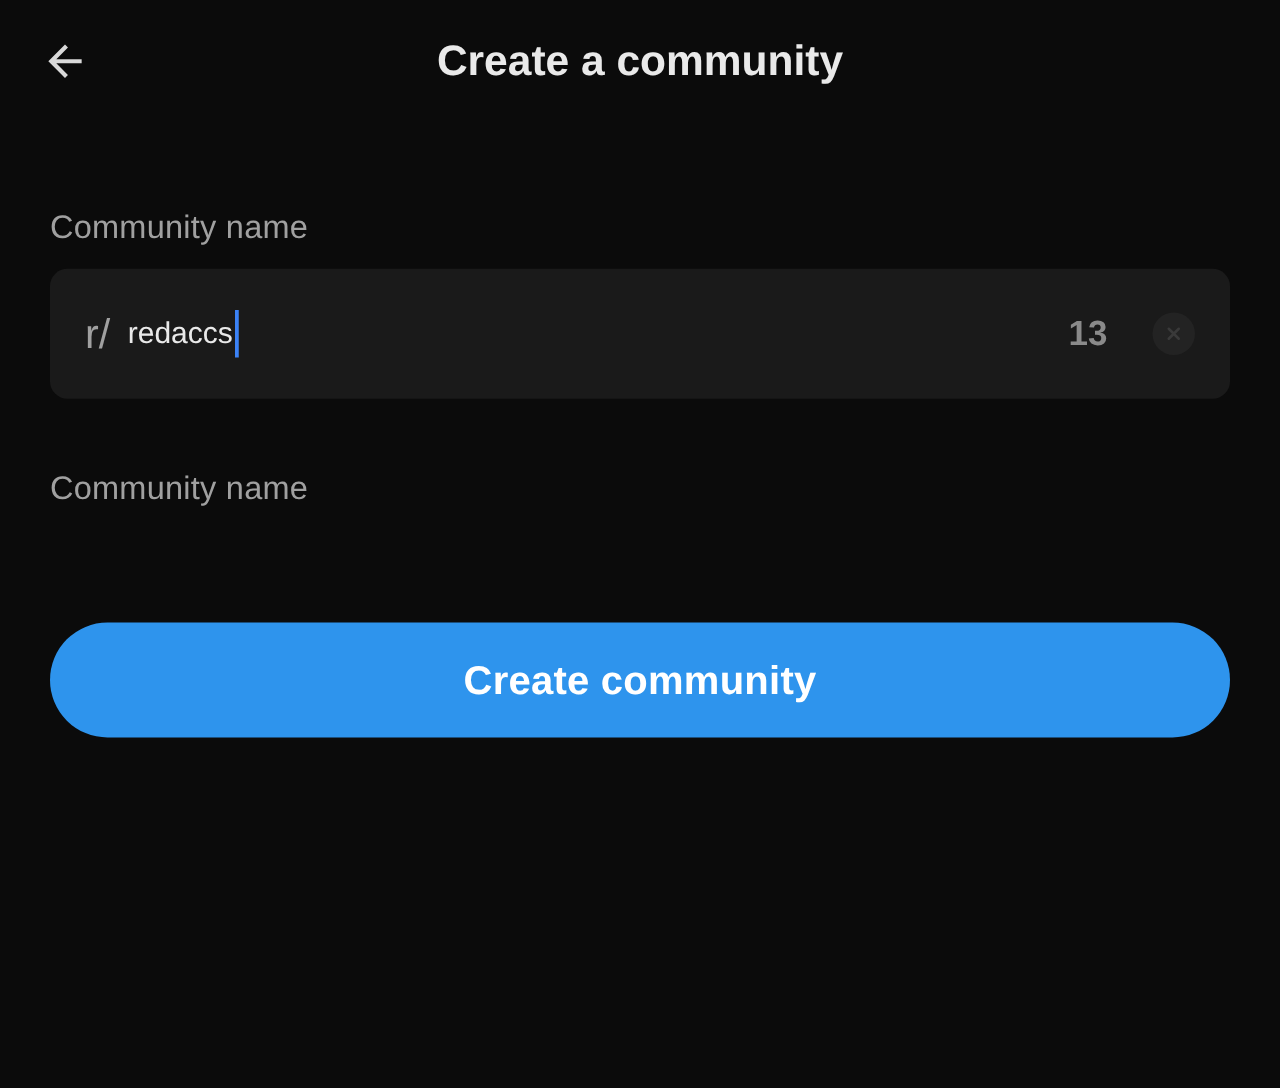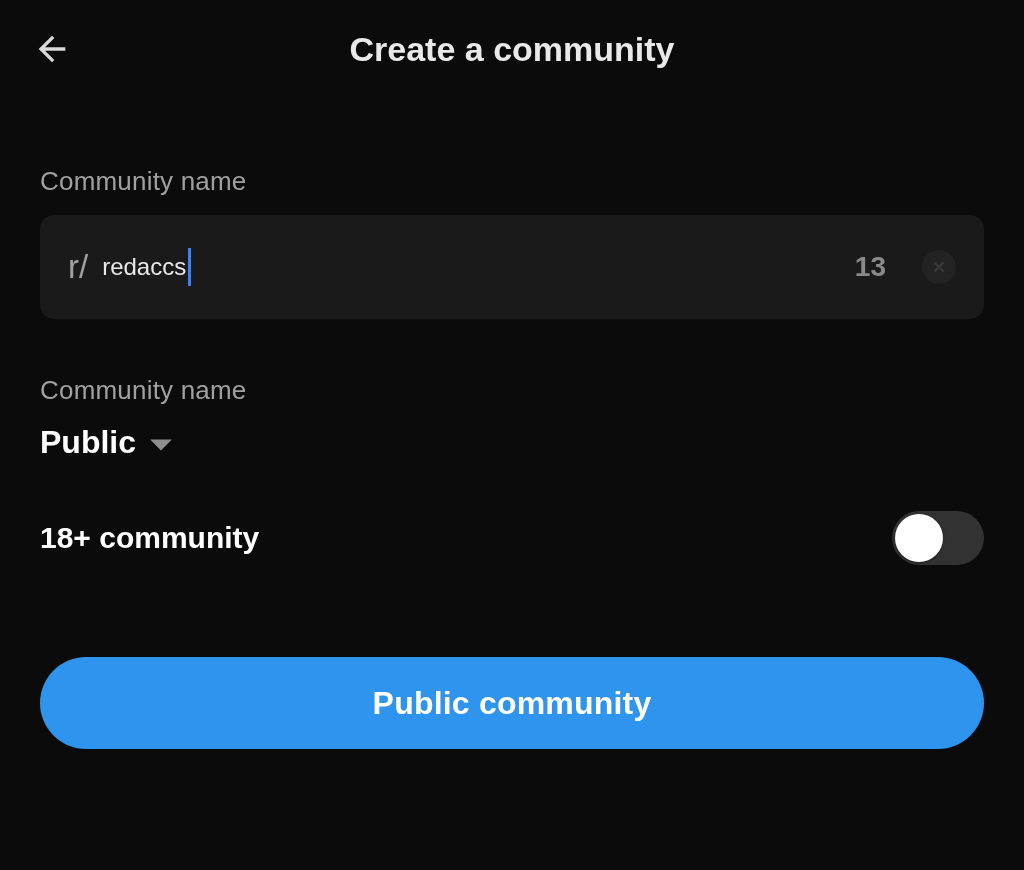--- a/index.html
+++ b/index.html
@@ -181,30 +181,18 @@
     <span class="count">13</span>
     <div class="clear-btn">
       <svg viewBox="0 0 24 24">
         <path d="M18 6L6 18M6 6l12 12" stroke="#3a3a3a" stroke-width="3" stroke-linecap="round"></path>
       </svg>
     </div>
   </div>
 
   <div class="section">
     <div class="label">Community name</div>
-    <div class="type-row">
-      <span class="type-value">Public</span>
-      <svg viewBox="0 0 24 18">
-        <path d="M2 4 L12 14 L22 4 Z" fill="#8e8e8e"></path>
-      </svg>
-    </div>
   </div>
 
-  <div class="row-toggle">
-    <div class="row-toggle-label">18+ community</div>
-    <div class="switch">
-      <div class="knob"></div>
-    </div>
-  </div>
 
-  <div class="cta">Public community</div>
+  <div class="cta">Create community</div>
 
 </div>
 
 </body></html>

